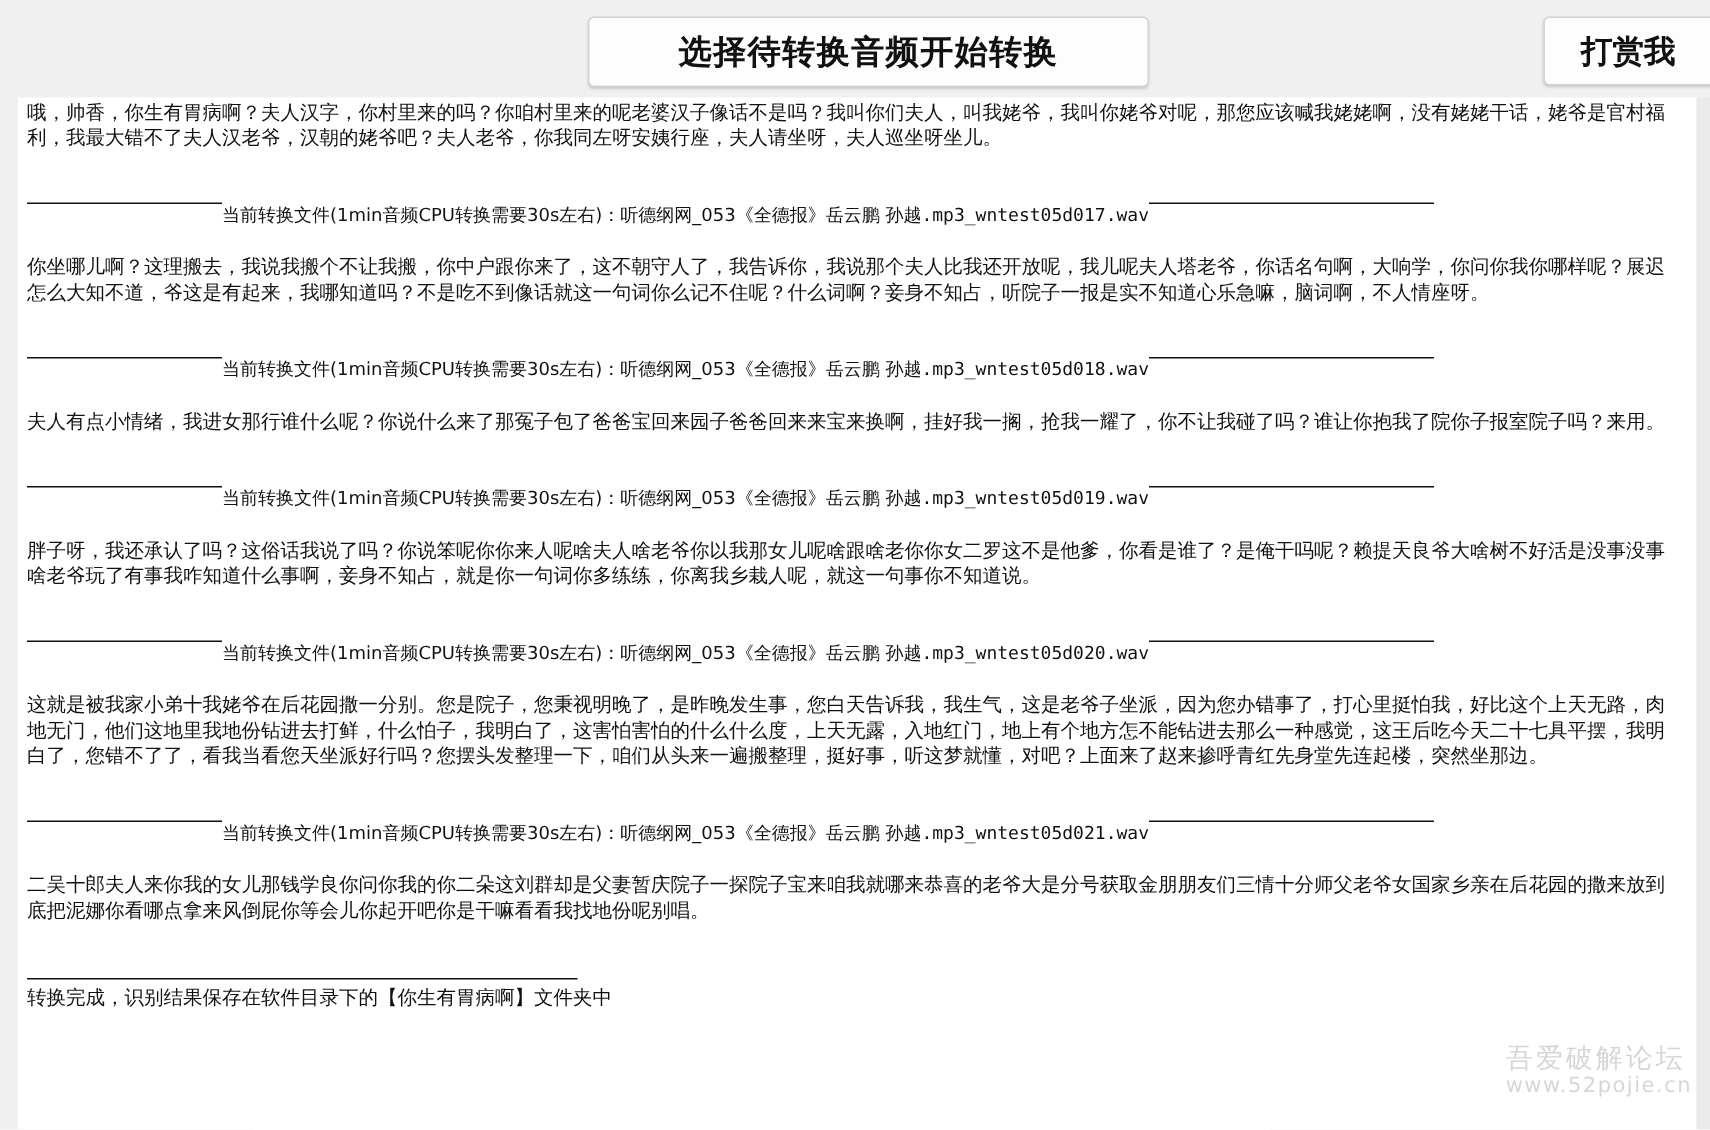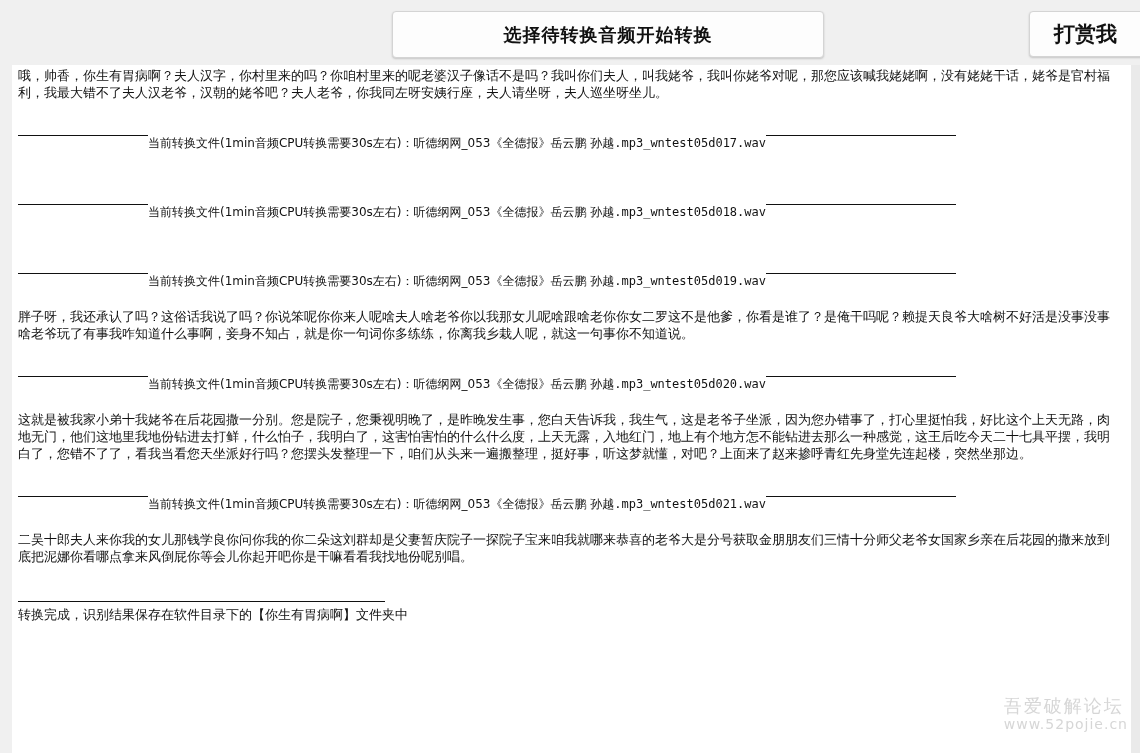--- a/index.html
+++ b/index.html
@@ -15,21 +15,21 @@
     border: 1px solid #d4d4d4;
     border-radius: 4px;
     box-shadow: 0 1px 2px rgba(0,0,0,0.18);
     font-family: "DejaVu Serif", "Liberation Serif", serif;
     font-weight: bold;
     color: #111;
     display: flex; align-items: center; justify-content: center;
     cursor: pointer;
     box-sizing: border-box;
   }
-  #btn-convert { left: 392px; top: 11px; width: 432px; height: 47px; font-size: 18px; letter-spacing: 1px; }
+  #btn-convert { left: 392px; top: 11px; width: 374px; height: 47px; font-size: 22px; letter-spacing: 1px; }
   #btn-donate { left: 1029px; top: 11px; width: 130px; height: 46px; font-size: 21px; justify-content: flex-start; padding-left: 24px; }
   .output {
     position: absolute;
     left: 12px; top: 65px; width: 1119px; height: 688px;
     background: #ffffff;
     overflow: hidden;
     box-sizing: border-box;
     padding: 2px 12px 0 6px;
     font-size: 13px;
     line-height: 17px;
@@ -72,30 +72,32 @@
   <div class="gap1"></div>
 
   <div class="sep">
     <span class="line left"></span>
     <span>当前转换文件(1min音频CPU转换需要30s左右)：</span>
     <span>听德纲网_053《全德报》岳云鹏 孙越</span>
     <span class="fname">.mp3_wntest05d017.wav</span>
     <span class="line right"></span>
   </div>
   <div class="gap2"></div>
+  <p class="para">你坐哪儿啊？这理搬去，我说我搬个不让我搬，你中户跟你来了，这不朝守人了，我告诉你，我说那个夫人比我还开放呢，我儿呢夫人塔老爷，你话名句啊，大响学，你问你我你哪样呢？展迟怎么大知不道，爷这是有起来，我哪知道吗？不是吃不到像话就这一句词你么记不住呢？什么词啊？妾身不知占，听院子一报是实不知道心乐急嘛，脑词啊，不人情座呀。</p>
   <div class="gap1"></div>
 
   <div class="sep">
     <span class="line left"></span>
     <span>当前转换文件(1min音频CPU转换需要30s左右)：</span>
     <span>听德纲网_053《全德报》岳云鹏 孙越</span>
     <span class="fname">.mp3_wntest05d018.wav</span>
     <span class="line right"></span>
   </div>
   <div class="gap2"></div>
+  <p class="para">夫人有点小情绪，我进女那行谁什么呢？你说什么来了那冤子包了爸爸宝回来园子爸爸回来来宝来换啊，挂好我一搁，抢我一耀了，你不让我碰了吗？谁让你抱我了院你子报室院子吗？来用。</p>
   <div class="gap1"></div>
 
   <div class="sep">
     <span class="line left"></span>
     <span>当前转换文件(1min音频CPU转换需要30s左右)：</span>
     <span>听德纲网_053《全德报》岳云鹏 孙越</span>
     <span class="fname">.mp3_wntest05d019.wav</span>
     <span class="line right"></span>
   </div>
   <div class="gap2"></div>

